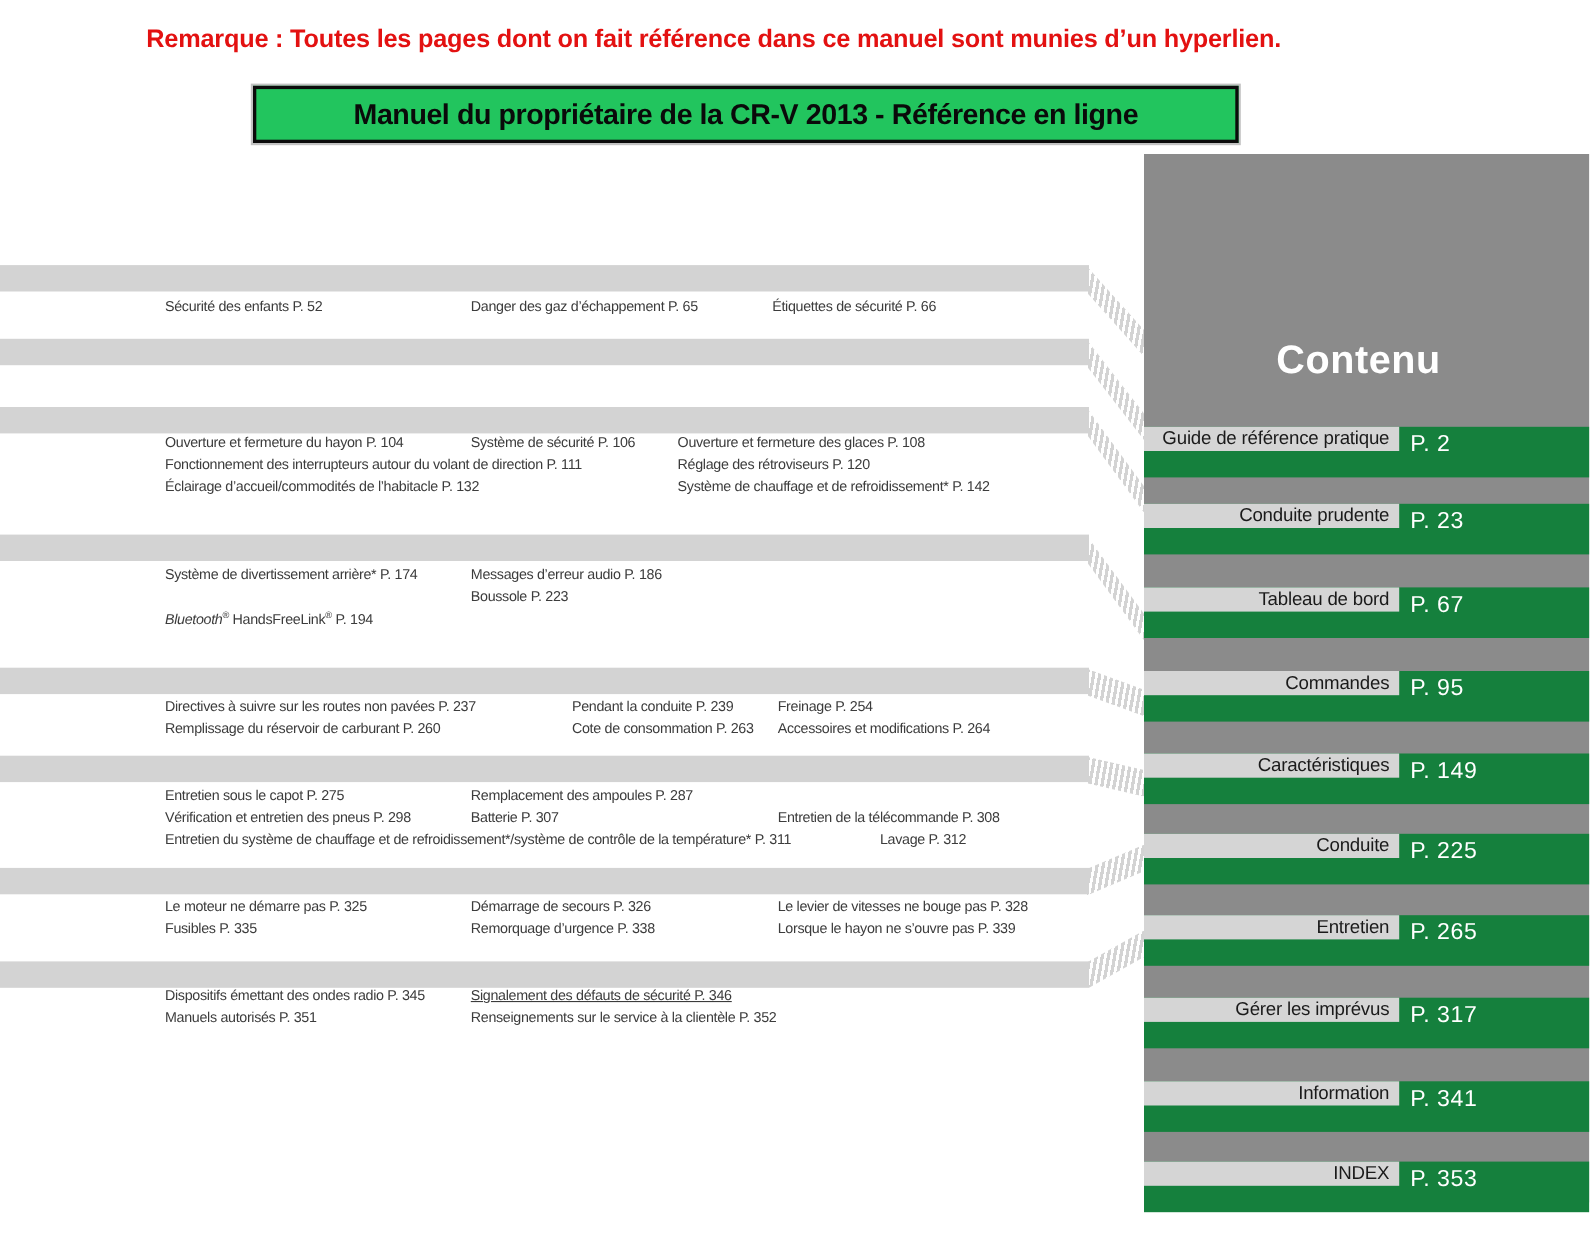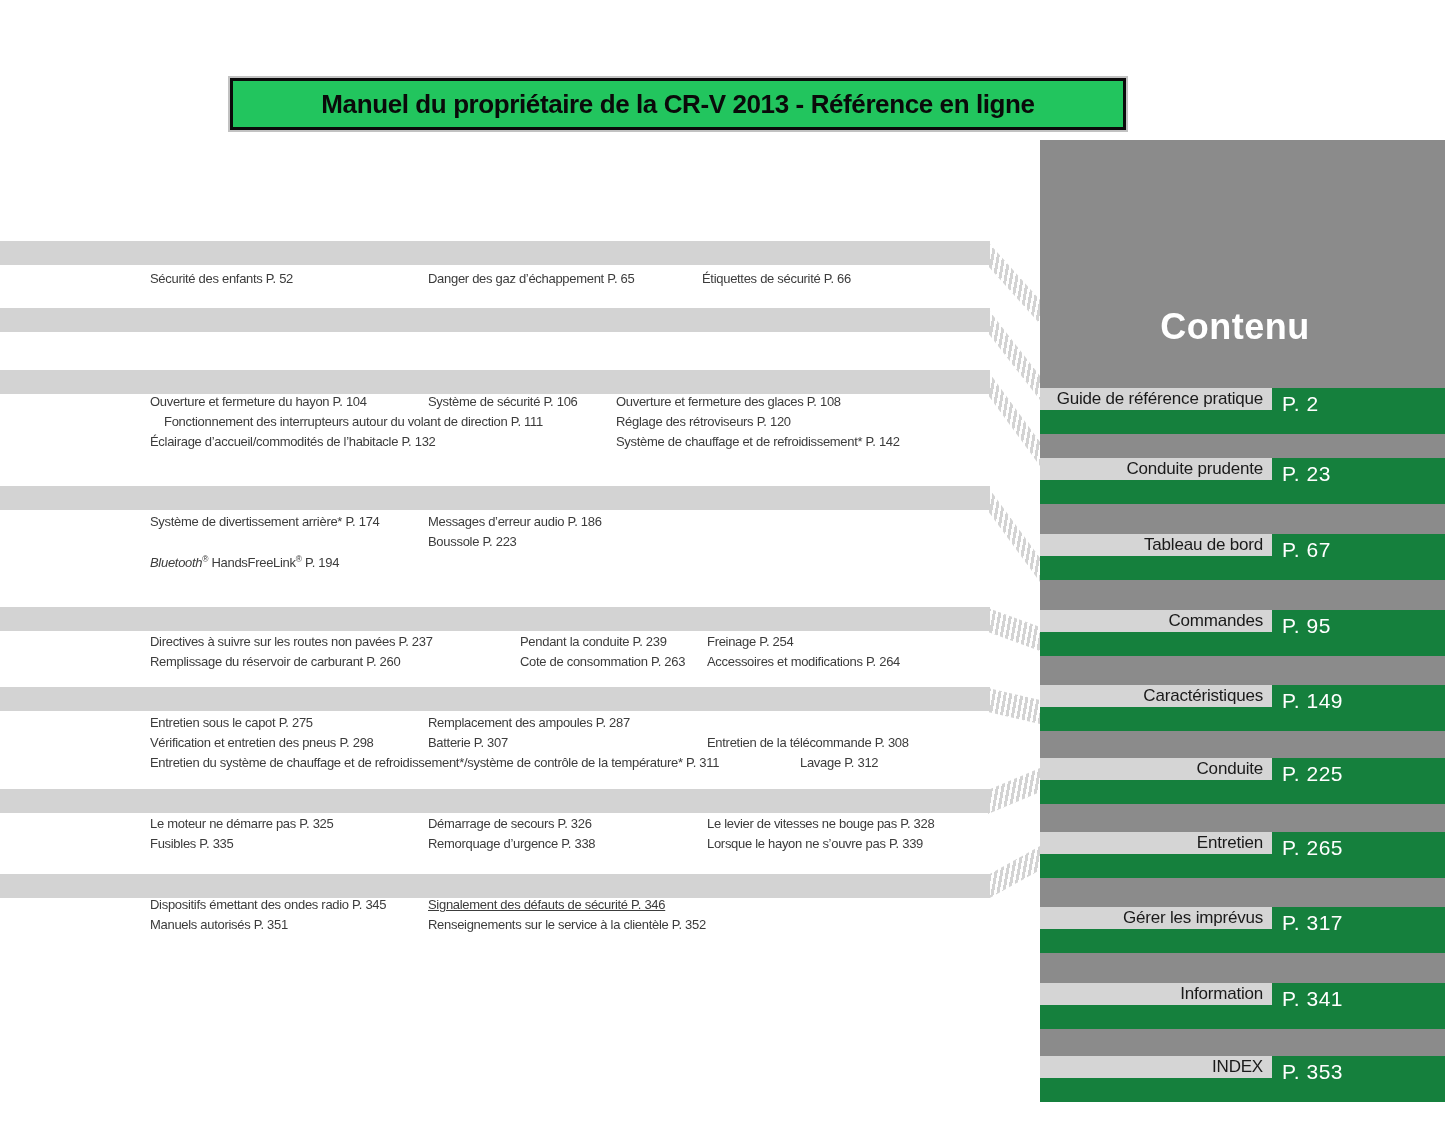--- a/index.html
+++ b/index.html
@@ -37,39 +37,40 @@
   .toc-label{position:absolute;left:0;top:0;width:232px;height:22px;background:#d5d5d5;
              font-size:17px;letter-spacing:-0.2px;color:#1a1a1a;text-align:right;
              line-height:22px;padding-right:9px;box-sizing:border-box;}
   .toc-page{position:absolute;left:242px;top:0;height:33px;line-height:32px;
             font-size:21px;color:#ffffff;letter-spacing:0.5px;}
 </style>
 </head>
 <body>
 
 <div id="page">
+  <div id="notice">Remarque : Toutes les pages dont on fait référence dans ce manuel sont munies d’un hyperlien.</div>
 
   <div id="title-box">
     <span class="t">Manuel du propriétaire de la CR-V 2013 - Référence en ligne</span>
   </div>
 
   <div id="main-sections">
       <div class="section-band" style="top: 241px;"></div>
       <div class="section-connector" style="top: 242px; height: 82px; clip-path: polygon(0px 0px, 52px 58px, 52px 82px, 0px 24px);"></div>
       <span class="topic" style="left: 150px; top: 271px;">Sécurité des enfants P. 52</span>
       <span class="topic" style="left: 428px; top: 271px;">Danger des gaz d’échappement P. 65</span>
       <span class="topic" style="left: 702px; top: 271px;">Étiquettes de sécurité P. 66</span>
       <div class="section-band" style="top: 308px;"></div>
       <div class="section-connector" style="top: 309px; height: 91px; clip-path: polygon(0px 0px, 52px 67px, 52px 91px, 0px 24px);"></div>
       <div class="section-band" style="top: 370px;"></div>
       <div class="section-connector" style="top: 371px; height: 95px; clip-path: polygon(0px 0px, 52px 71px, 52px 95px, 0px 24px);"></div>
       <span class="topic" style="left: 150px; top: 394px;">Ouverture et fermeture du hayon P. 104</span>
       <span class="topic" style="left: 428px; top: 394px;">Système de sécurité P. 106</span>
       <span class="topic" style="left: 616px; top: 394px;">Ouverture et fermeture des glaces P. 108</span>
-      <span class="topic" style="left: 150px; top: 414px; margin-left: 14px;">Fonctionnement des interrupteurs autour du volant de direction P. 111</span>
+      <span class="topic" style="left: 150px; top: 414px;">Fonctionnement des interrupteurs autour du volant de direction P. 111</span>
       <span class="topic" style="left: 616px; top: 414px;">Réglage des rétroviseurs P. 120</span>
       <span class="topic" style="left: 150px; top: 434px;">Éclairage d’accueil/commodités de l’habitacle P. 132</span>
       <span class="topic" style="left: 616px; top: 434px;">Système de chauffage et de refroidissement* P. 142</span>
       <div class="section-band" style="top: 486px;"></div>
       <div class="section-connector" style="top: 487px; height: 95px; clip-path: polygon(0px 0px, 52px 71px, 52px 95px, 0px 24px);"></div>
       <span class="topic" style="left: 150px; top: 514px;">Système de divertissement arrière* P. 174</span>
       <span class="topic" style="left: 428px; top: 514px;">Messages d’erreur audio P. 186</span>
       <span class="topic" style="left: 150px; top: 534px; margin-top: 20px;"><span class="it">Bluetooth</span><span class="sup">®</span><span> HandsFreeLink</span><span class="sup">®</span><span> P. 194</span></span>
       <span class="topic" style="left: 428px; top: 534px;">Boussole P. 223</span>
       <div class="section-band" style="top: 607px;"></div>

